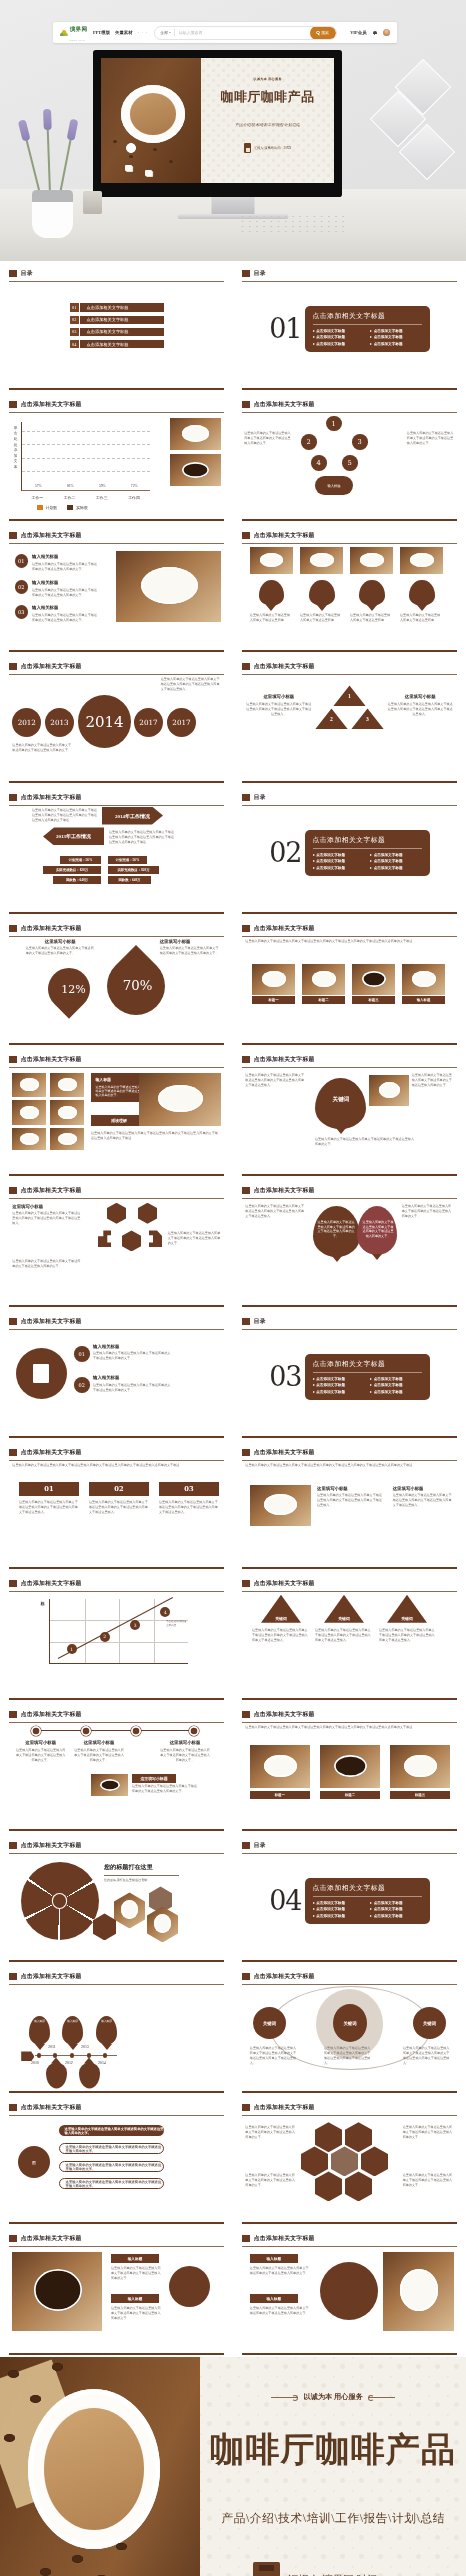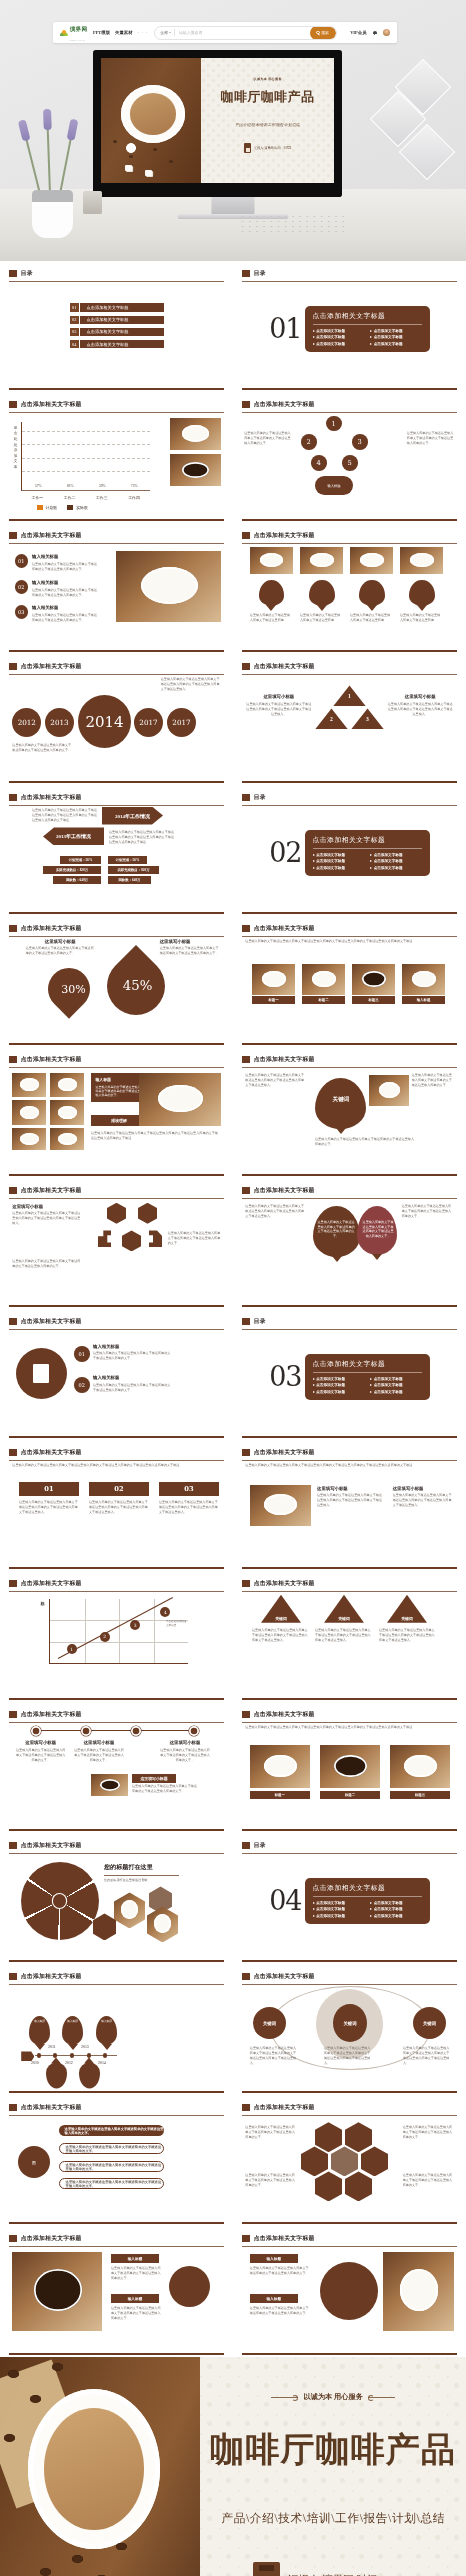--- a/index.html
+++ b/index.html
@@ -540,23 +540,23 @@
         <span class="s-sq"></span>
       <span class="s-ttl">点击添加相关文字标题</span>
       </div>
     <div class="s-rule"></div>
     <div class="s-body">
       <div style="position:absolute;left:16.7px;top:2.2px;width:69px">
         <div class="sub-h" style="text-align:center">这里填写小标题</div>
         <div class="txt">这里输入简单的文字概述这里输入简单文字概述简单的文字概述这里输入简单的文字。</div>
         </div>
       <span class="tear" style="position:absolute;left:39px;top:32px;width:42px;height:42px;"></span>
-      <span style="position:absolute;left:48px;top:47px;width:33px;text-align:center;color:#fff;font-size:11px;font-family:'DejaVu Serif',serif">30%</span>
+      <span style="position:absolute;left:48px;top:47px;width:33px;text-align:center;color:#fff;font-size:11px;font-family:'DejaVu Serif',serif">12%</span>
       <span class="tear" style="position:absolute;left:98px;top:21px;width:58px;height:58px;transform:rotate(135deg)"></span>
-      <span style="position:absolute;left:109px;top:42px;width:39px;text-align:center;color:#fff;font-size:13.3px;font-family:'DejaVu Serif',serif">45%</span>
+      <span style="position:absolute;left:109px;top:42px;width:39px;text-align:center;color:#fff;font-size:13.3px;font-family:'DejaVu Serif',serif">70%</span>
       <div style="position:absolute;right:3.3px;top:2.2px;width:61px">
         <div class="sub-h">这里填写小标题</div>
         <div class="txt">这里输入简单的文字概述这里输入简单文字概述简单的文字概述这里输入简单的文字。</div>
         </div>
     </div>
   </div>
 
   <div class="slide">
     <div class="s-head">
         <span class="s-sq"></span>

